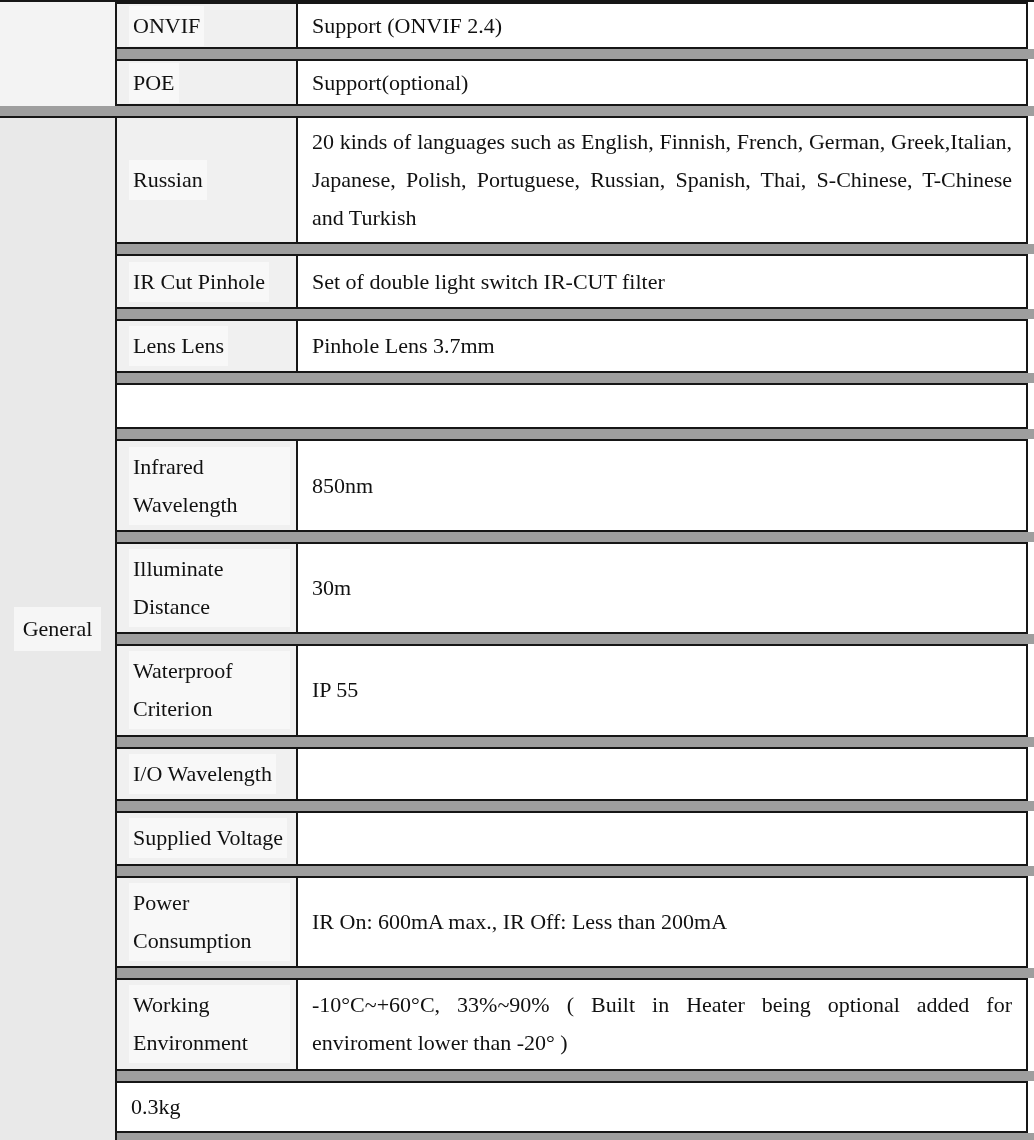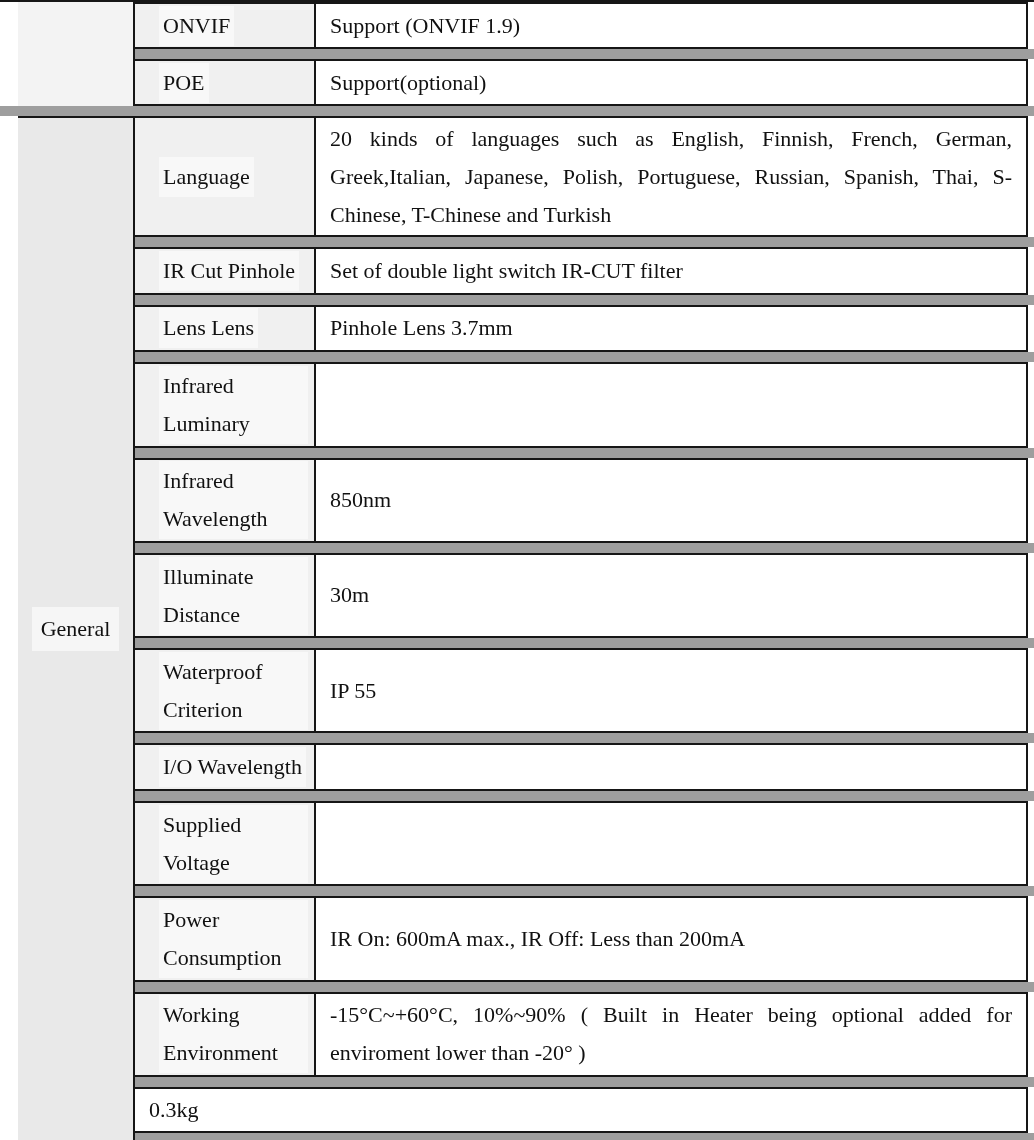--- a/index.html
+++ b/index.html
@@ -22,21 +22,20 @@
   .section-a { flex: 0 0 104px; }
   .section-b { flex: 1 1 auto; }
 
   .side-cell {
     flex: 0 0 117px;
     box-sizing: border-box;
     border-right: 2px solid var(--border, #161616);
     display: flex;
     align-items: center;
     justify-content: center;
-    margin-left: 18px;
   }
   .section-a .side-cell { background: var(--side-top-bg, #f3f3f3); }
   .section-b .side-cell { background: var(--side-bg, #e9e9e9); border-top: 2px solid var(--border, #161616); }
 
   .side-label {
     background: #f6f6f6;
     padding: 3px 9px;
     line-height: 38px;
     white-space: nowrap;
   }
@@ -67,21 +66,20 @@
     background: var(--label-bg, #f0f0f0);
     display: flex;
     align-items: center;
     padding: 2px 6px 2px 12px;
     min-width: 0;
   }
   .label-text {
     background: rgba(255, 255, 255, 0.55);
     padding: 1px 4px;
     line-height: 38px;
-    margin-left: 12px;
   }
 
   .value-cell {
     flex: 1 1 auto;
     display: flex;
     align-items: center;
     padding: 2px 14px;
     min-width: 0;
   }
   .value-text { line-height: 38px; width: 100%; }
@@ -92,21 +90,21 @@
 
 <div class="page" style="--bar: #9e9e9e; --border: #161616; --label-bg: #f0f0f0; --side-bg: #e9e9e9; --side-top-bg: #f3f3f3; --value-bg: #ffffff; --text: #111111;">
     <div class="section section-a">
       <div class="side-cell"></div>
       <div class="rows">
         <div class="row">
           <div class="label-cell">
             <div class="label-text">ONVIF</div>
           </div>
           <div class="value-cell">
-            <div class="value-text">Support (ONVIF 1.9)</div>
+            <div class="value-text">Support (ONVIF 2.4)</div>
           </div>
         </div>
         <div class="sep"></div>
         <div class="row">
           <div class="label-cell">
             <div class="label-text">POE</div>
           </div>
           <div class="value-cell">
             <div class="value-text">Support(optional)</div>
           </div>
@@ -114,21 +112,21 @@
       </div>
     </div>
     <div class="divider-full"></div>
     <div class="section section-b">
       <div class="side-cell">
         <div class="side-label">General</div>
       </div>
       <div class="rows">
         <div class="row">
           <div class="label-cell">
-            <div class="label-text">Language</div>
+            <div class="label-text">Russian</div>
           </div>
           <div class="value-cell">
             <div class="value-text justify">20 kinds of languages such as English, Finnish, French, German, Greek,Italian, Japanese, Polish, Portuguese, Russian, Spanish, Thai, S-Chinese, T-Chinese and Turkish</div>
           </div>
         </div>
         <div class="sep"></div>
         <div class="row">
           <div class="label-cell">
             <div class="label-text">IR Cut Pinhole</div>
           </div>
@@ -140,23 +138,20 @@
         <div class="row">
           <div class="label-cell">
             <div class="label-text">Lens Lens</div>
           </div>
           <div class="value-cell">
             <div class="value-text">Pinhole Lens 3.7mm</div>
           </div>
         </div>
         <div class="sep"></div>
         <div class="row">
-          <div class="label-cell">
-            <div class="label-text">Infrared Luminary</div>
-          </div>
         </div>
         <div class="sep"></div>
         <div class="row">
           <div class="label-cell">
             <div class="label-text">Infrared Wavelength</div>
           </div>
           <div class="value-cell">
             <div class="value-text">850nm</div>
           </div>
         </div>
@@ -198,21 +193,21 @@
           <div class="value-cell">
             <div class="value-text">IR On: 600mA max., IR Off: Less than 200mA</div>
           </div>
         </div>
         <div class="sep"></div>
         <div class="row">
           <div class="label-cell">
             <div class="label-text">Working Environment</div>
           </div>
           <div class="value-cell">
-            <div class="value-text justify">-15°C~+60°C, 10%~90% ( Built in Heater being optional added for enviroment lower than -20° )</div>
+            <div class="value-text justify">-10°C~+60°C, 33%~90% ( Built in Heater being optional added for enviroment lower than -20° )</div>
           </div>
         </div>
         <div class="sep"></div>
         <div class="row">
           <div class="value-cell">
             <div class="value-text">0.3kg</div>
           </div>
         </div>
         <div class="sep cut"></div>
       </div>

